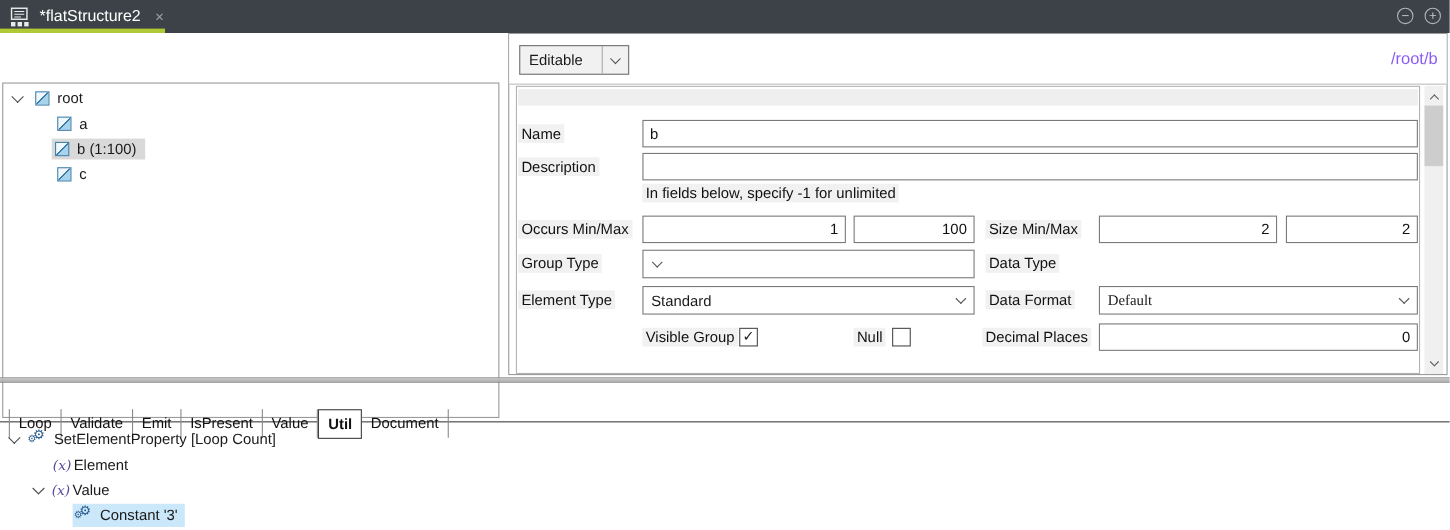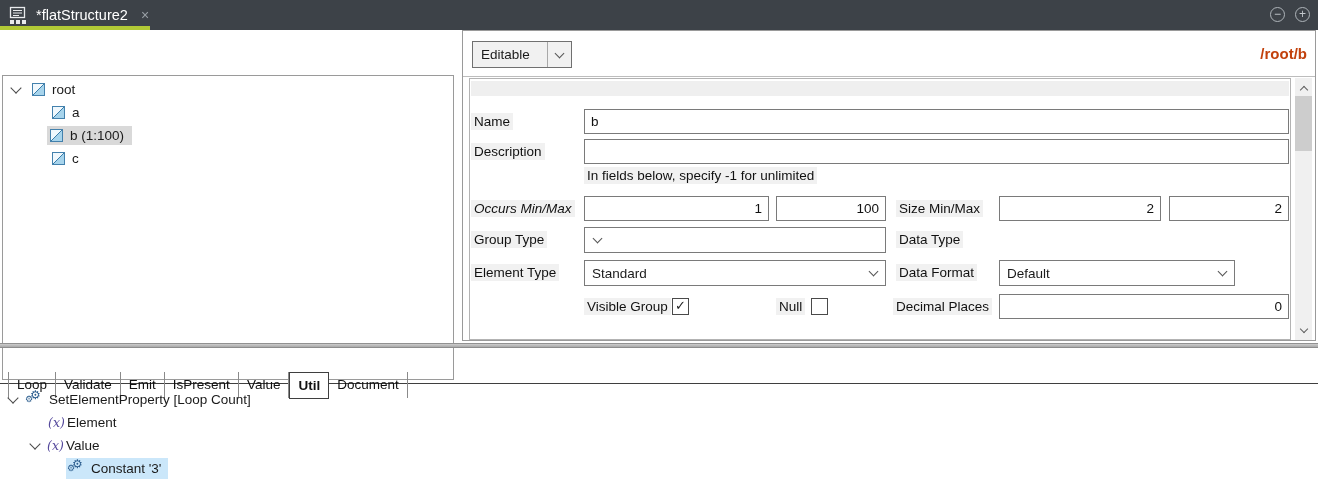--- a/index.html
+++ b/index.html
@@ -29,21 +29,21 @@
   .hl.selected { background:#d9d9d9; }
 
   
   .right-panel { position:absolute; left:462px; top:30px; width:854px; height:311px; border:1px solid #9a9a9a; background:#fff; }
   .rp-header { position:absolute; top:0; left:0; right:0; height:46px; border-bottom:1px solid #bdbdbd; background:#fff; }
   .mode-combo { position:absolute; left:9px; top:10px; width:100px; height:27px; background:#f1f1f1; border:1px solid #707070; display:flex; align-items:center; }
   .mode-combo .val { flex:1; padding-left:8px; font-size:13.5px; }
   .combo-arrow { width:24px; align-self:stretch; display:flex; align-items:center; justify-content:center; flex:none; }
   .mode-combo .combo-arrow { border-left:1px solid #a8a8a8; }
   .cchev { width:7px; height:7px; border-right:1.4px solid #555; border-bottom:1.4px solid #555; transform:rotate(45deg); margin-top:-3px; }
-  .path { position:absolute; right:8px; top:0; line-height:45px; font-weight:700; font-size:15px; color:#c2410c; }
+  .path { position:absolute; right:8px; top:0; line-height:45px; font-weight:400; font-size:15px; color:#8b5cf6; }
 
   .rp-body { position:absolute; top:47px; left:0; right:0; bottom:0; }
   .form-area { position:absolute; left:6px; top:0; width:822px; height:262px; border:1px solid #b3b3b3; background:#fff;padding-left:35px; }
   .fa-strip { position:absolute; left:1px; top:2px; width:818px; height:15px; background:#efefef; }
   .chip { display:inline-block; background:#f1f1f1; padding:1px 3px; font-size:13.5px; color:#111; white-space:nowrap; }
   .cell { position:absolute; height:25px; display:flex; align-items:center; }
   input.txt { position:absolute; border:1px solid #7a7a7a; font-family:inherit; font-size:13.5px; padding:0 6px; background:#fff; color:#111; height:25px; outline:none; }
   input.num { text-align:right; }
   .combo { position:absolute; border:1px solid #7a7a7a; background:#fff; display:flex; align-items:center; height:26px; }
   .combo .val { flex:1; padding-left:7px; font-size:13.5px; white-space:nowrap; }
@@ -152,21 +152,21 @@
 
       <div class="cell" style="left:1px; top:60px;">
         <span class="chip">Description</span>
       </div>
       <input class="txt" style="left: 114px; top: 60px; width: 705px;" value="">
 
       <div class="cell" style="left:114px; top:87px; height:19px;">
         <span class="chip">In fields below, specify -1 for unlimited</span>
       </div>
 
-      <div class="cell" style="left:1px; top:117px;font-style:italic;">
+      <div class="cell" style="left:1px; top:117px;">
         <span class="chip">Occurs Min/Max</span>
       </div>
       <input class="txt num" style="left: 114px; top: 117px; width: 185px;" value="1">
       <input class="txt num" style="left: 306px; top: 117px; width: 110px;" value="100">
       <div class="cell" style="left:426px; top:117px;">
         <span class="chip">Size Min/Max</span>
       </div>
       <input class="txt num" style="left: 529px; top: 117px; width: 162px;" value="2">
       <input class="txt num" style="left: 699px; top: 117px; width: 120px;" value="2">
 
@@ -187,21 +187,21 @@
       </div>
       <div class="combo" style="left:114px; top:181px; width:302px;">
         <span class="val">Standard</span>
         <span class="combo-arrow">
             <span class="cchev"></span>
           </span>
       </div>
       <div class="cell" style="left:426px; top:181px;">
         <span class="chip">Data Format</span>
       </div>
-      <div class="combo" style="left:529px; top:181px; width:236px;">
+      <div class="combo" style="left:529px; top:181px; width:290px;font-family:Liberation Serif, serif;">
         <span class="val">Default</span>
         <span class="combo-arrow">
             <span class="cchev"></span>
           </span>
       </div>
 
       <div class="cell" style="left:114px; top:215px;">
         <span class="chip">Visible Group</span>
       </div>
       <div class="cb" style="left:202px; top:219px;">

